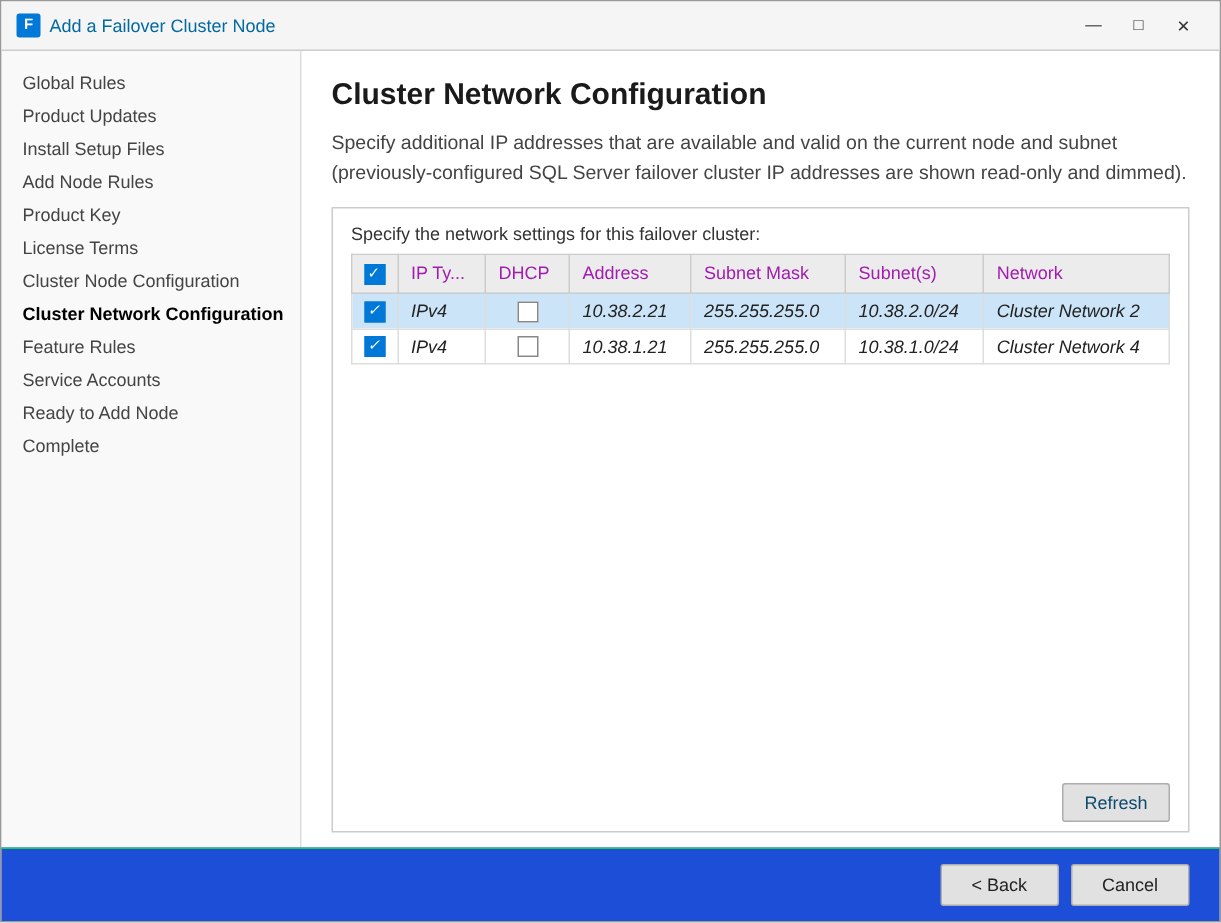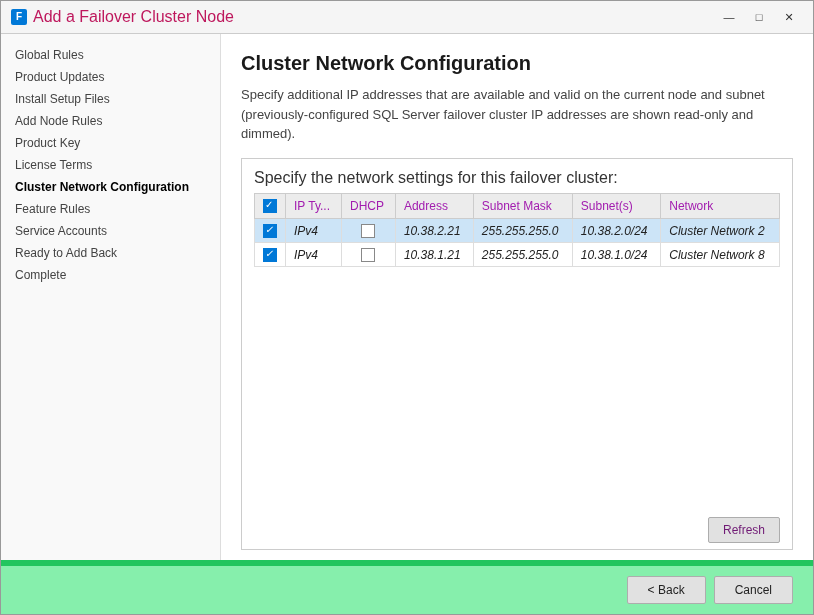--- a/index.html
+++ b/index.html
@@ -36,22 +36,22 @@
       border-radius: 2px;
       display: inline-block;
       font-size: 10px;
       color: white;
       text-align: center;
       line-height: 16px;
       font-weight: bold;
     }
     .titlebar-title {
       flex: 1;
-      font-size: 16px;
-      color: #be185d;
+      font-size: 12px;
+      color: #0369a1;
     }
     .titlebar-buttons {
       display: flex;
       gap: 2px;
     }
     .titlebar-btn {
       width: 28px; height: 20px;
       border: none;
       background: transparent;
       cursor: pointer;
@@ -60,21 +60,21 @@
       display: flex;
       align-items: center;
       justify-content: center;
     }
     .content {
       display: flex;
       flex: 1;
       overflow: hidden;
     }
     .sidebar {
-      width: 220px;
+      width: 200px;
       background: #f9f9f9;
       border-right: 1px solid #ddd;
       padding: 10px 0;
       overflow-y: auto;
       flex-shrink: 0;
     }
     .sidebar-item {
       padding: 4px 14px;
       font-size: 12px;
       color: #444;
@@ -107,21 +107,21 @@
     .panel {
       border: 1px solid #ccc;
       background: #fff;
       flex: 1;
       display: flex;
       flex-direction: column;
       overflow: hidden;
     }
     .panel-desc {
       padding: 10px 12px 6px 12px;
-      font-size: 16px;
+      font-size: 12px;
       color: #333;
     }
     .table-wrapper {
       flex: 1;
       overflow-y: auto;
       padding: 0 12px;
     }
     table {
       width: 100%;
       border-collapse: collapse;
@@ -181,30 +181,30 @@
       padding: 6px 12px;
       display: flex;
       justify-content: flex-end;
     }
     .btn {
       padding: 5px 14px;
       border: 1px solid #adadad;
       background: #e1e1e1;
       cursor: pointer;
       font-size: 12px;
-      color: #701a75;
+      color: #0c4a6e;
       border-radius: 2px;
     }
     .footer {
-      border-top: 6px solid #22c55e;
+      border-top: 1px solid #22c55e;
       padding: 10px 20px;
       display: flex;
       justify-content: flex-end;
       gap: 8px;
-      background: #86efac;
+      background: #1d4ed8;
     }
     .footer-btn {
       padding: 6px 20px;
       border: 1px solid #adadad;
       background: #e1e1e1;
       cursor: pointer;
       font-size: 12px;
       color: #222;
       border-radius: 2px;
       min-width: 75px;
@@ -228,24 +228,25 @@
   <div class="content">
 
     <div class="sidebar">
 
     <div class="sidebar-item">Global Rules</div>
         <div class="sidebar-item">Product Updates</div>
         <div class="sidebar-item">Install Setup Files</div>
         <div class="sidebar-item">Add Node Rules</div>
         <div class="sidebar-item">Product Key</div>
         <div class="sidebar-item">License Terms</div>
+        <div class="sidebar-item">Cluster Node Configuration</div>
         <div class="sidebar-item active">Cluster Network Configuration</div>
         <div class="sidebar-item">Feature Rules</div>
         <div class="sidebar-item">Service Accounts</div>
-        <div class="sidebar-item">Ready to Add Back</div>
+        <div class="sidebar-item">Ready to Add Node</div>
         <div class="sidebar-item">Complete</div>
       </div>
 
     <div class="main">
       <div class="main-title">Cluster Network Configuration</div>
       <div class="main-desc">Specify additional IP addresses that are available and valid on the current node and subnet (previously-configured SQL Server failover cluster IP addresses are shown read-only and dimmed).</div>
 
       <div class="panel">
         <div class="panel-desc">Specify the network settings for this failover cluster:</div>
         <div class="table-wrapper">
@@ -273,21 +274,21 @@
                   <td>10.38.2.0/24</td>
                   <td>Cluster Network 2</td>
                 </tr>
                 <tr class="row-normal">
                   <td class="checkbox-cell"><span class="cb checked"></span></td>
                   <td>IPv4</td>
                   <td class="checkbox-cell"><span class="cb"></span></td>
                   <td>10.38.1.21</td>
                   <td>255.255.255.0</td>
                   <td>10.38.1.0/24</td>
-                  <td>Cluster Network 8</td>
+                  <td>Cluster Network 4</td>
                 </tr>
               </tbody>
           </table>
         </div>
         <div class="panel-footer">
           <button class="btn">Refresh</button>
         </div>
       </div>
     </div>
   </div>

